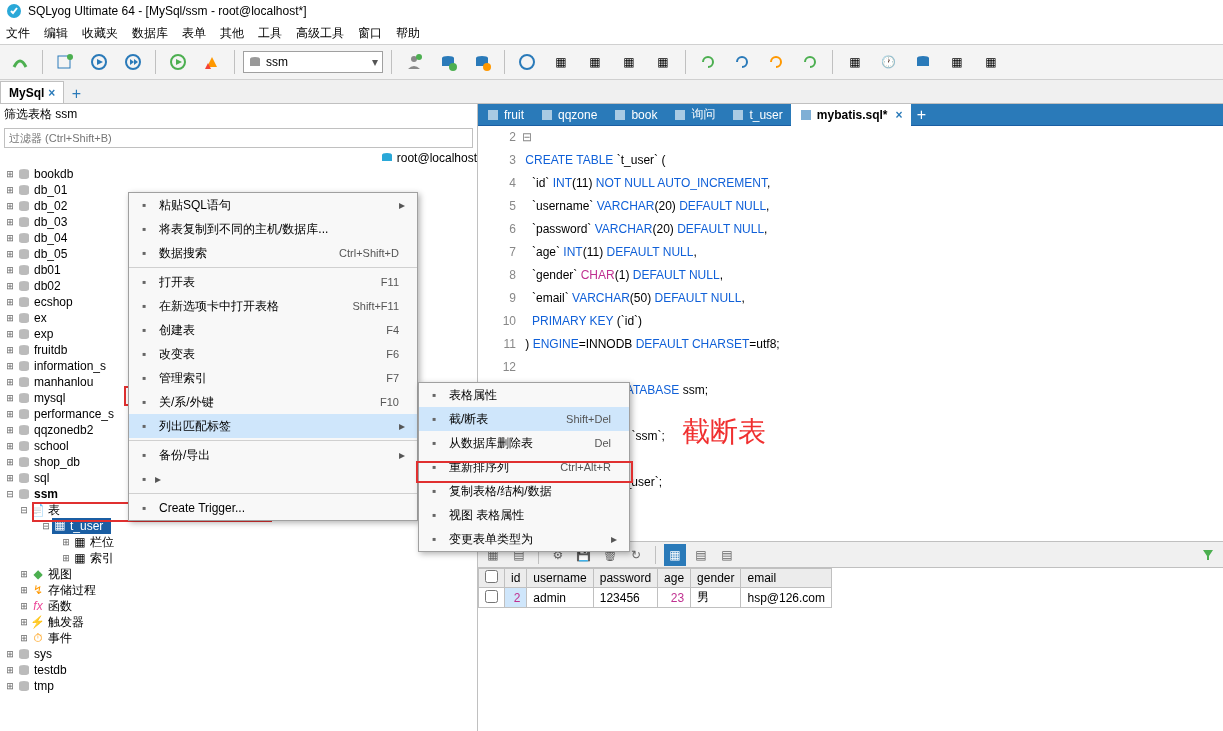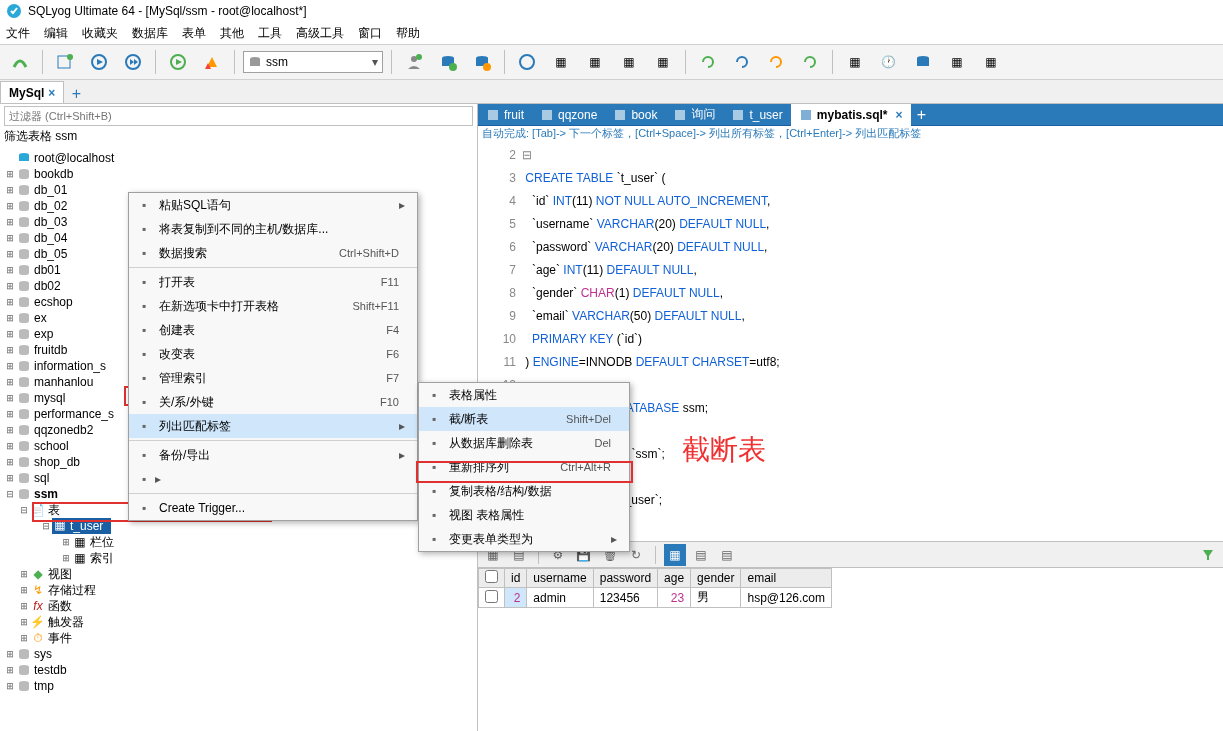--- a/index.html
+++ b/index.html
@@ -219,24 +219,24 @@
   <div class="conn-tab">
     <span>MySql</span>
     <span class="close">×</span>
   </div>
   <div class="conn-plus">+</div>
 </div>
 
 <div class="main">
 
   <div class="sidebar">
+    <div class="filter-row"><span>筛选表格 ssm</span></div>
     <div class="filter-row"><input class="filter-input" placeholder="过滤器 (Ctrl+Shift+B)" style=""></div>
-    <div class="filter-row"><span>筛选表格 ssm</span></div>
     <div class="tree" id="tree">
-        <div class="tree-row" style="padding-left: 0px;">
+        <div class="tree-row" style="padding-left: 0px; justify-content: flex-end;">
           <span class="exp"></span>
           <span class="icon">
             <svg width="14" height="12">
               <ellipse cx="7" cy="3" rx="5" ry="2" fill="#2aa8d8"></ellipse>
               <rect x="2" y="3" width="10" height="6" fill="#2aa8d8"></rect>
             </svg>
           </span>
           <span>root@localhost</span>
         </div>
         <div class="tree-row" style="padding-left: 0px;">
@@ -499,21 +499,21 @@
         <div class="tree-row" style="padding-left: 14px;">
           <span class="exp">⊞</span>
           <span class="icon">
             <span style="color:#ff9800">↯</span>
           </span>
           <span>存储过程</span>
         </div>
         <div class="tree-row" style="padding-left: 14px;">
           <span class="exp">⊞</span>
           <span class="icon">
-            <span style="color:#b91c1c"><i>fx</i></span>
+            <span style="color:#ec4899"><i>fx</i></span>
           </span>
           <span>函数</span>
         </div>
         <div class="tree-row" style="padding-left: 14px;">
           <span class="exp">⊞</span>
           <span class="icon">
             <span style="color:#ff9800">⚡</span>
           </span>
           <span>触发器</span>
         </div>
@@ -715,21 +715,20 @@
         </div>
         <div class="tab active">
           <svg class="ticon" width="14" height="14">
             <rect x="2" y="2" width="10" height="10" fill="#2a7ab9" opacity=".6"></rect>
           </svg>
           <span>mybatis.sql*</span>
           <span style="margin-left:4px;color:#2a7ab9">×</span>
         </div>
         <div class="tab-plus">+</div>
       </div>
-    <div class="hintbar">自动完成:  [Tab]-&gt; 下一个标签，[Ctrl+Space]-&gt; 列出所有标签，[Ctrl+Enter]-&gt; 列出匹配标签</div>
     <div class="editor">
       <div class="gutter" id="gutter">
           <div>2</div>
           <div>3</div>
           <div>4</div>
           <div>5</div>
           <div>6</div>
           <div>7</div>
           <div>8</div>
           <div>9</div>

